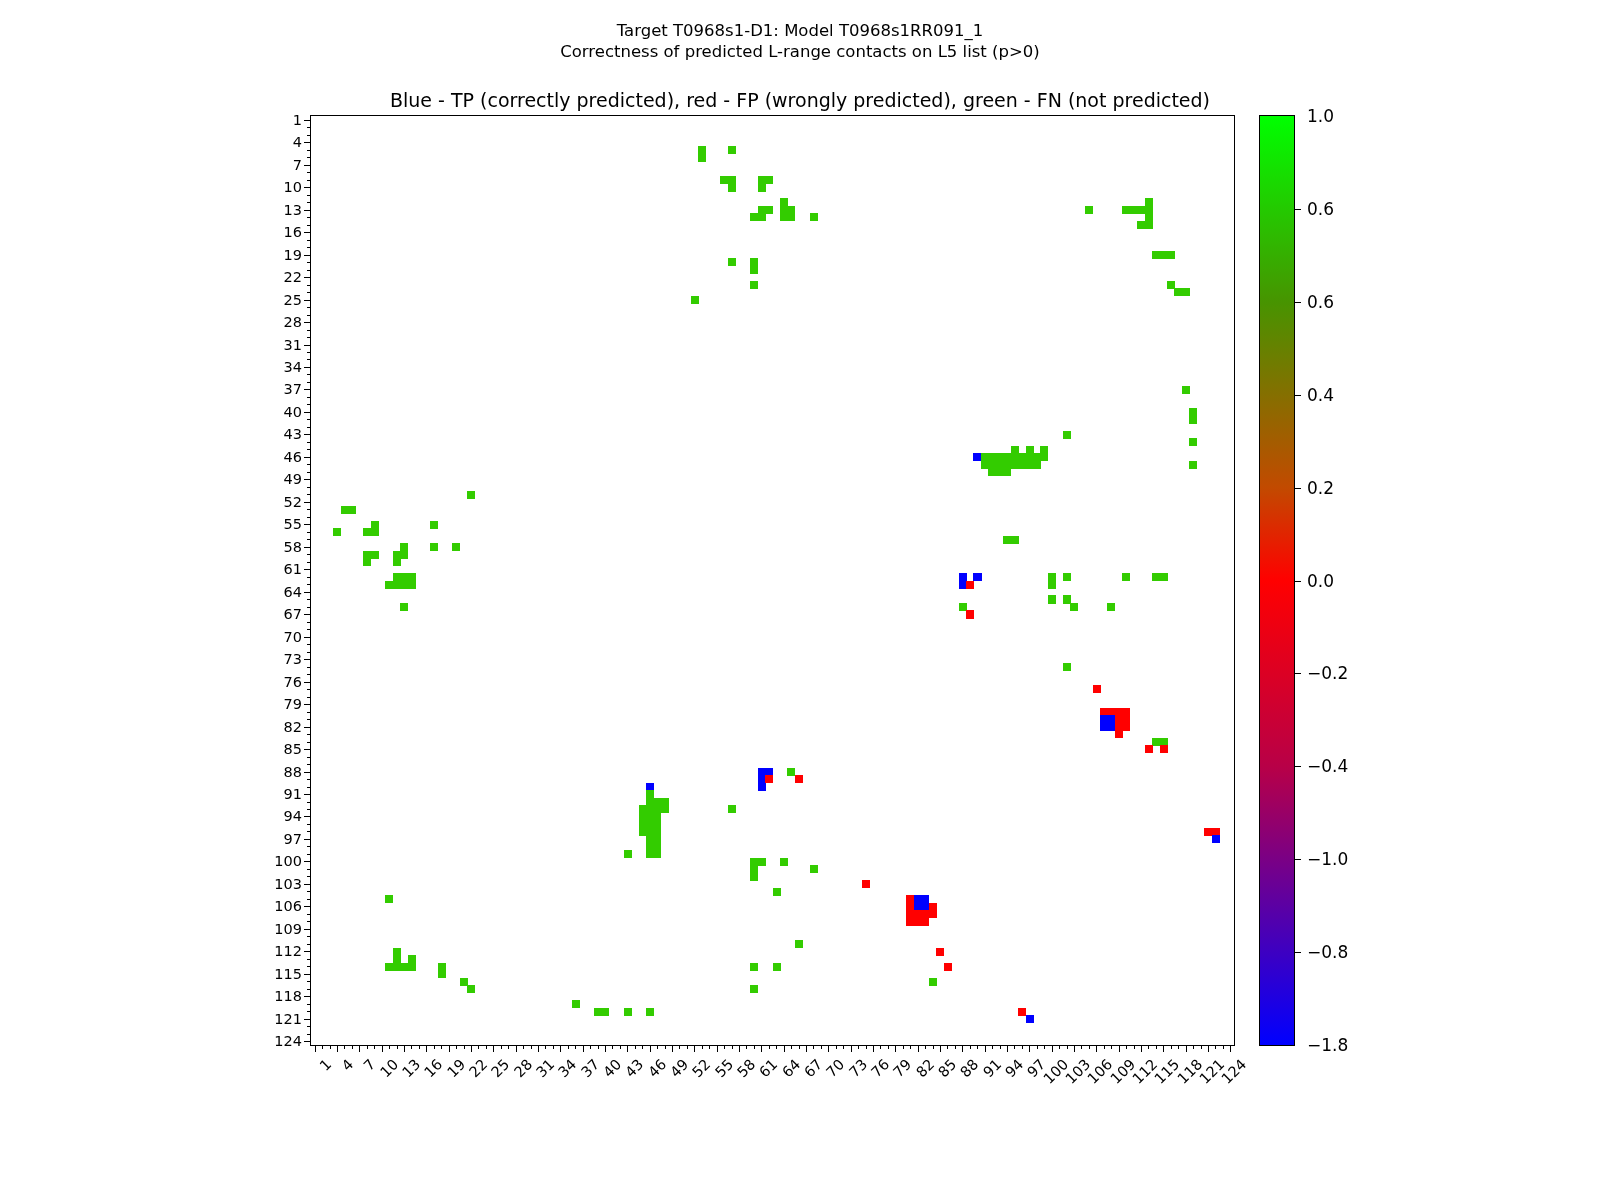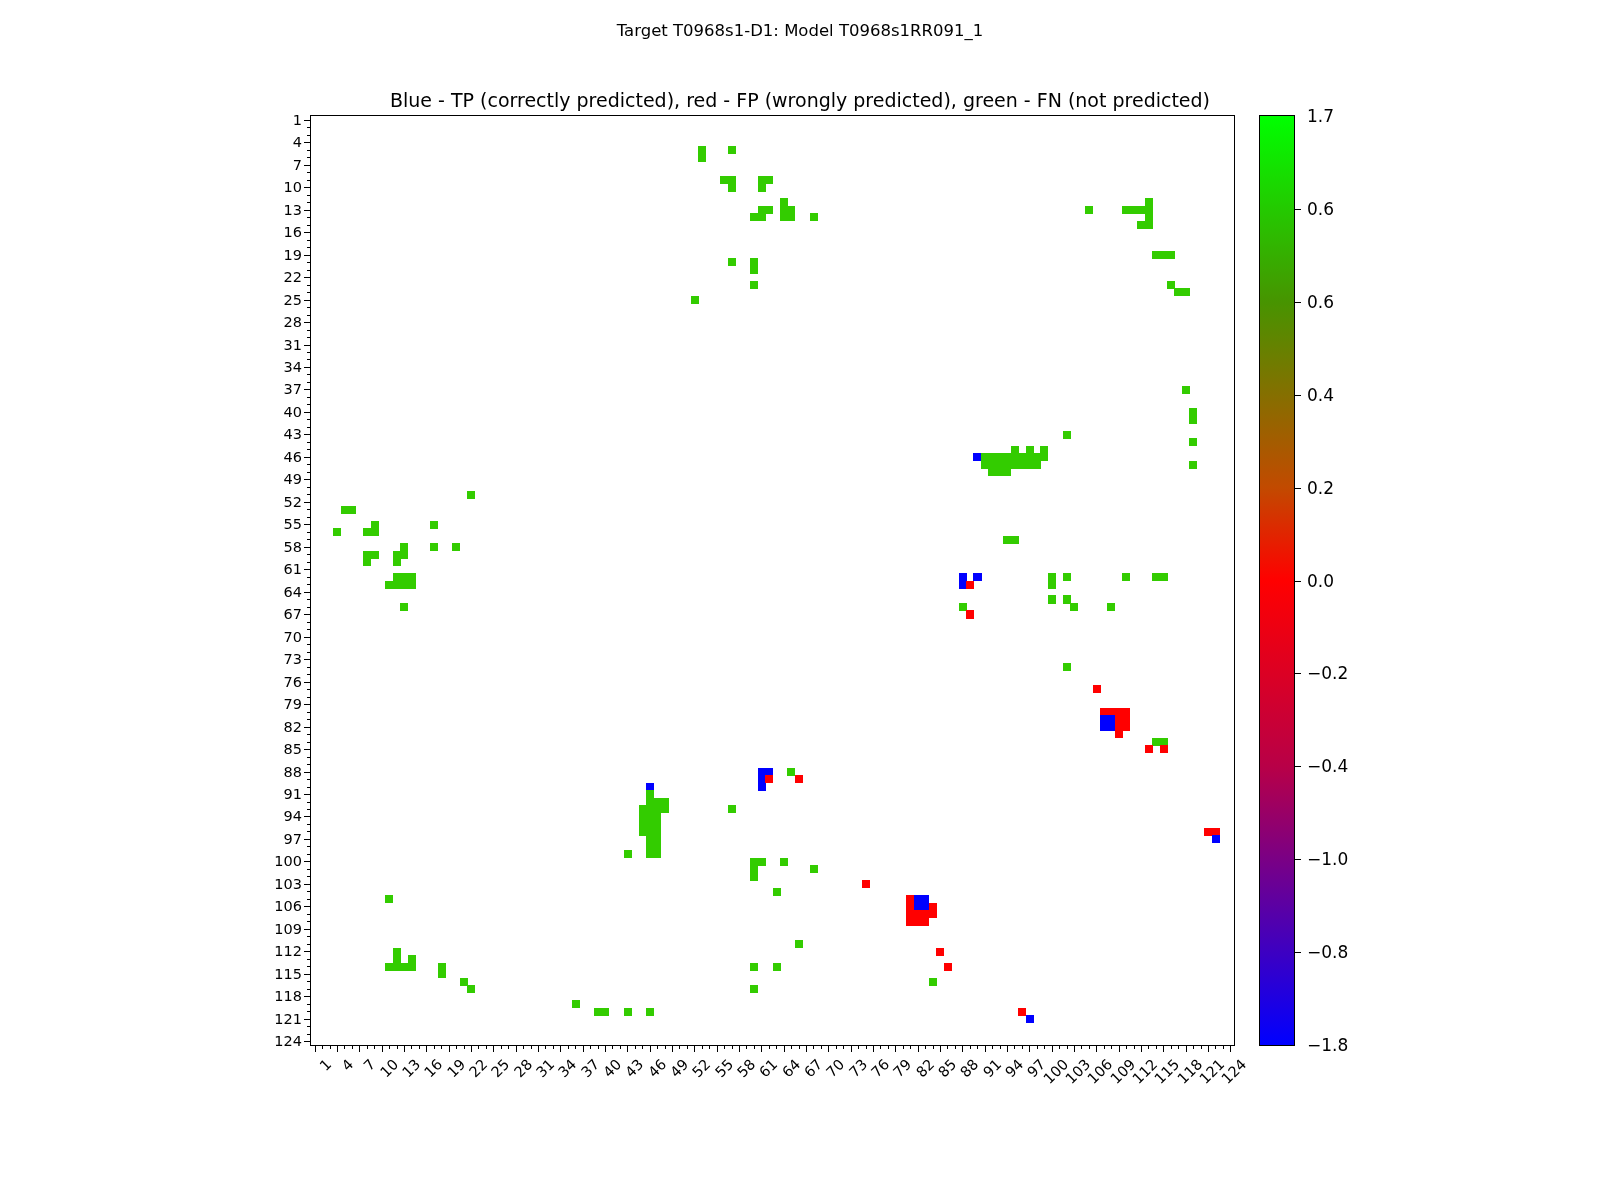--- a/index.html
+++ b/index.html
@@ -36,20 +36,21 @@
   .cbtick{position:absolute;left:100%;width:7px;height:0;border-top:1.3px solid #000;}
   .cblab{position:absolute;left:100%;margin-left:13px;transform:translateY(-50%);
          font-size:17px;white-space:nowrap;}
 </style>
 </head>
 <body>
 
 <div id="root">
 
   <div class="ttl" id="title-line1">Target T0968s1-D1: Model T0968s1RR091_1</div>
+  <div class="ttl" id="title-line2">Correctness of predicted L-range contacts on L5 list (p&gt;0)</div>
   <div class="ttl" id="axes-title">Blue - TP (correctly predicted), red - FP (wrongly predicted), green - FN (not predicted)</div>
 
   <div id="plot">
     <div id="cells">
         <div class="cell" style="left: 387.065px; top: 29.9677px; width: 8.04355px; height: 8.09194px; background: rgb(51, 204, 0);"></div>
         <div class="cell" style="left: 387.065px; top: 37.4597px; width: 8.04355px; height: 8.09194px; background: rgb(51, 204, 0);"></div>
         <div class="cell" style="left: 416.839px; top: 29.9677px; width: 8.04355px; height: 8.09194px; background: rgb(51, 204, 0);"></div>
         <div class="cell" style="left: 409.395px; top: 59.9355px; width: 8.04355px; height: 8.09194px; background: rgb(51, 204, 0);"></div>
         <div class="cell" style="left: 416.839px; top: 59.9355px; width: 8.04355px; height: 8.09194px; background: rgb(51, 204, 0);"></div>
         <div class="cell" style="left: 416.839px; top: 67.4274px; width: 8.04355px; height: 8.09194px; background: rgb(51, 204, 0);"></div>
@@ -596,21 +597,21 @@
         <div class="xlab" style="left: 904.948px;">121</div>
         <div class="xtick minor" style="left: 904.391px;"></div>
         <div class="xtick minor" style="left: 911.835px;"></div>
         <div class="xtick" style="left: 919.278px;"></div>
         <div class="xlab" style="left: 927.278px;">124</div>
       </div>
   </div>
 
   <div id="cbar">
     <div id="cbticks">
-        <div class="cblab" style="top: 0px;">1.7</div>
+        <div class="cblab" style="top: 0px;">1.0</div>
         <div class="cbtick" style="top: 92.9px;"></div>
         <div class="cblab" style="top: 92.9px;">0.6</div>
         <div class="cbtick" style="top: 185.8px;"></div>
         <div class="cblab" style="top: 185.8px;">0.6</div>
         <div class="cbtick" style="top: 278.7px;"></div>
         <div class="cblab" style="top: 278.7px;">0.4</div>
         <div class="cbtick" style="top: 371.6px;"></div>
         <div class="cblab" style="top: 371.6px;">0.2</div>
         <div class="cbtick" style="top: 464.5px;"></div>
         <div class="cblab" style="top: 464.5px;">0.0</div>

